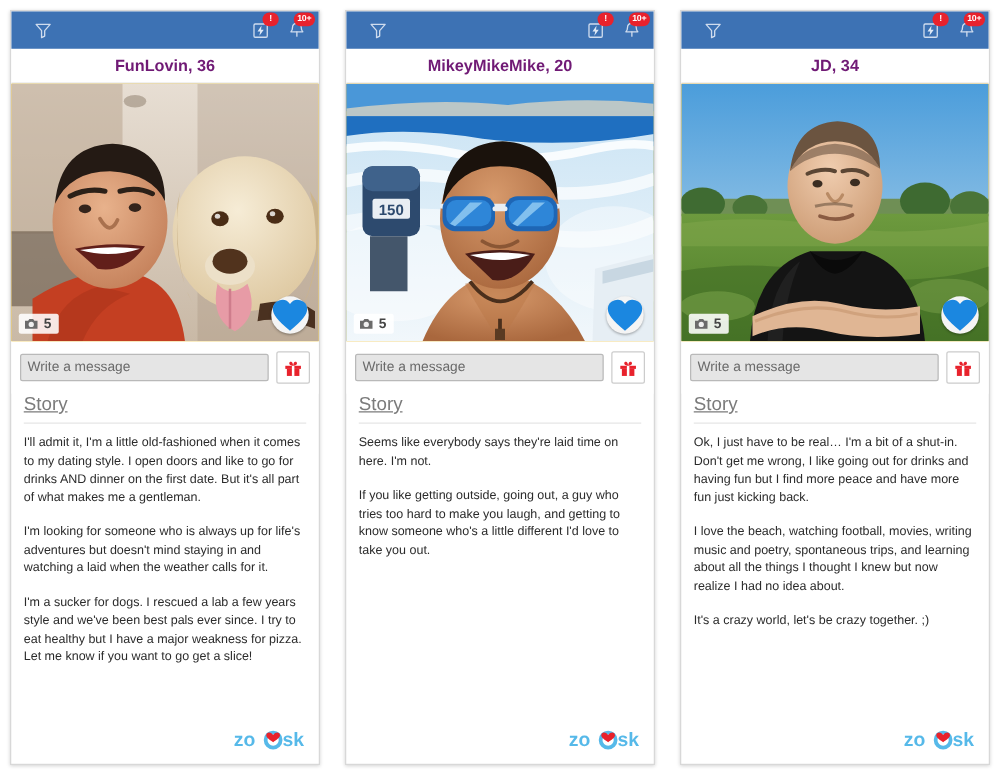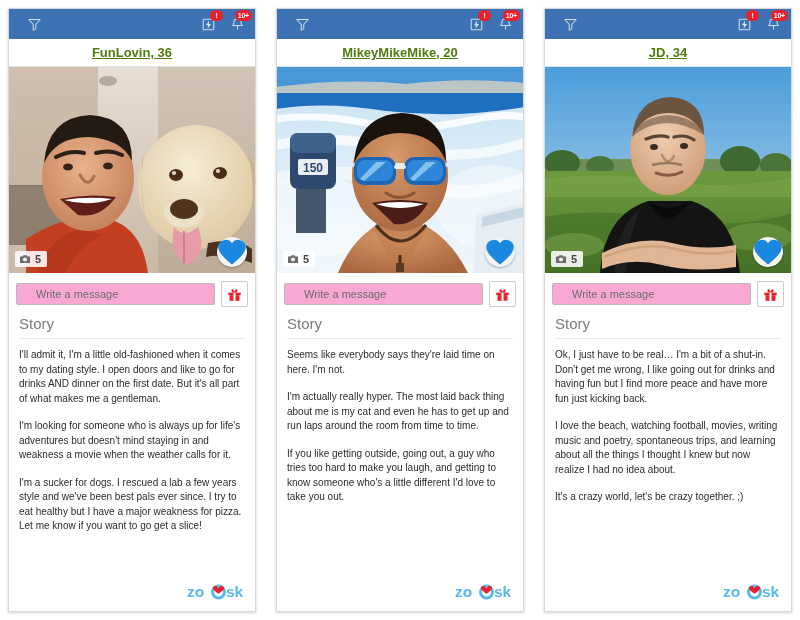--- a/index.html
+++ b/index.html
@@ -80,22 +80,21 @@
     display: flex;
     align-items: center;
     justify-content: center;
     background: #ffffff;
     border-bottom: 1px solid #e2e2e2;
     flex: none;
   }
   .namebar .name {
     font-size: 13px;
     font-weight: bold;
-    color: #4d7c0f;
-    text-decoration: underline;
+    color: #701a75;
   }
 
   
   .photo {
     position: relative;
     height: 206px;
     flex: none;
     overflow: hidden;
     background: #eab308;
   }
@@ -135,25 +134,25 @@
     padding: 8px 7px;
     gap: 6px;
     flex: none;
     background: #fff;
   }
   .msginput {
     flex: 1 1 auto;
     height: 22px;
     border: 1px solid #b9b9b9;
     border-radius: 2px;
-    background: #f9a8d4;
+    background: #e5e5e5;
     font-family: "Liberation Sans", sans-serif;
     font-size: 11px;
     color: #555;
-    padding: 0 19px;
+    padding: 0 5px;
     box-sizing: border-box;
     outline: none;
   }
   .msginput::placeholder { color: #6a6a6a; opacity: 1; }
   .giftbtn {
     width: 25px;
     height: 24px;
     border: 1px solid #cccccc;
     border-radius: 2px;
     background: #ffffff;
@@ -170,20 +169,21 @@
     overflow: hidden;
     position: relative;
   }
   .story-title {
     font-size: 15px;
     color: #7b7b7b;
     font-weight: normal;
     padding-bottom: 6px;
     border-bottom: 1px solid #e6e6e6;
     margin: 0 0 9px 0;
+    text-decoration: underline;
   }
   .story-body p {
     margin: 0 0 13px 0;
     font-size: 10px;
     line-height: 14.5px;
     color: #2b2b2b;
   }
   .story-body p:last-child { margin-bottom: 0; }
 
   
@@ -301,21 +301,21 @@
           <path d="M12 9 C9 9 7 7.6 7 5.8 C7 4.3 8.2 3.4 9.6 3.8 C11 4.2 11.7 6.3 12 9 Z" fill="#e8222c"></path>
           <path d="M12 9 C15 9 17 7.6 17 5.8 C17 4.3 15.8 3.4 14.4 3.8 C13 4.2 12.3 6.3 12 9 Z" fill="#e8222c"></path>
         </svg>
       </div>
     </div>
 
     <div class="story">
       <div class="story-title">Story</div>
       <div class="story-body">
         <p>I'll admit it, I'm a little old-fashioned when it comes to my dating style. I open doors and like to go for drinks AND dinner on the first date. But it's all part of what makes me a gentleman.</p>
-        <p>I'm looking for someone who is always up for life's adventures but doesn't mind staying in and weakness a movie when the weather calls for it.</p>
+        <p>I'm looking for someone who is always up for life's adventures but doesn't mind staying in and watching a laid when the weather calls for it.</p>
         <p>I'm a sucker for dogs. I rescued a lab a few years style and we've been best pals ever since. I try to eat healthy but I have a major weakness for pizza. Let me know if you want to go get a slice!</p>
       </div>
       <div class="logo">
         <svg width="58" height="24" viewBox="0 0 116 48" aria-hidden="true">
           <text x="0" y="36" font-family="Liberation Sans, sans-serif" font-size="31" font-weight="bold" fill="#56b9e9">zo</text>
           <circle cx="63" cy="26" r="12" fill="none" stroke="#56b9e9" stroke-width="6"></circle>
           <text x="78" y="36" font-family="Liberation Sans, sans-serif" font-size="31" font-weight="bold" fill="#56b9e9">sk</text>
           <path d="M63 18 C59 12 52 13 52 18.5 C52 22.5 58 26 63 29.5 C68 26 74 22.5 74 18.5 C74 13 67 12 63 18 Z" fill="#e8222c"></path>
         </svg>
       </div>
@@ -432,21 +432,20 @@
           <path d="M12 9 C9 9 7 7.6 7 5.8 C7 4.3 8.2 3.4 9.6 3.8 C11 4.2 11.7 6.3 12 9 Z" fill="#e8222c"></path>
           <path d="M12 9 C15 9 17 7.6 17 5.8 C17 4.3 15.8 3.4 14.4 3.8 C13 4.2 12.3 6.3 12 9 Z" fill="#e8222c"></path>
         </svg>
       </div>
     </div>
 
     <div class="story">
       <div class="story-title">Story</div>
       <div class="story-body">
         <p>Seems like everybody says they're laid time on here. I'm not.</p>
-        <p>I'm actually really hyper. The most laid back thing about me is my cat and even he has to get up and run laps around the room from time to time.</p>
         <p>If you like getting outside, going out, a guy who tries too hard to make you laugh, and getting to know someone who's a little different I'd love to take you out.</p>
       </div>
       <div class="logo">
         <svg width="58" height="24" viewBox="0 0 116 48" aria-hidden="true">
           <text x="0" y="36" font-family="Liberation Sans, sans-serif" font-size="31" font-weight="bold" fill="#56b9e9">zo</text>
           <circle cx="63" cy="26" r="12" fill="none" stroke="#56b9e9" stroke-width="6"></circle>
           <text x="78" y="36" font-family="Liberation Sans, sans-serif" font-size="31" font-weight="bold" fill="#56b9e9">sk</text>
           <path d="M63 18 C59 12 52 13 52 18.5 C52 22.5 58 26 63 29.5 C68 26 74 22.5 74 18.5 C74 13 67 12 63 18 Z" fill="#e8222c"></path>
         </svg>
       </div>

